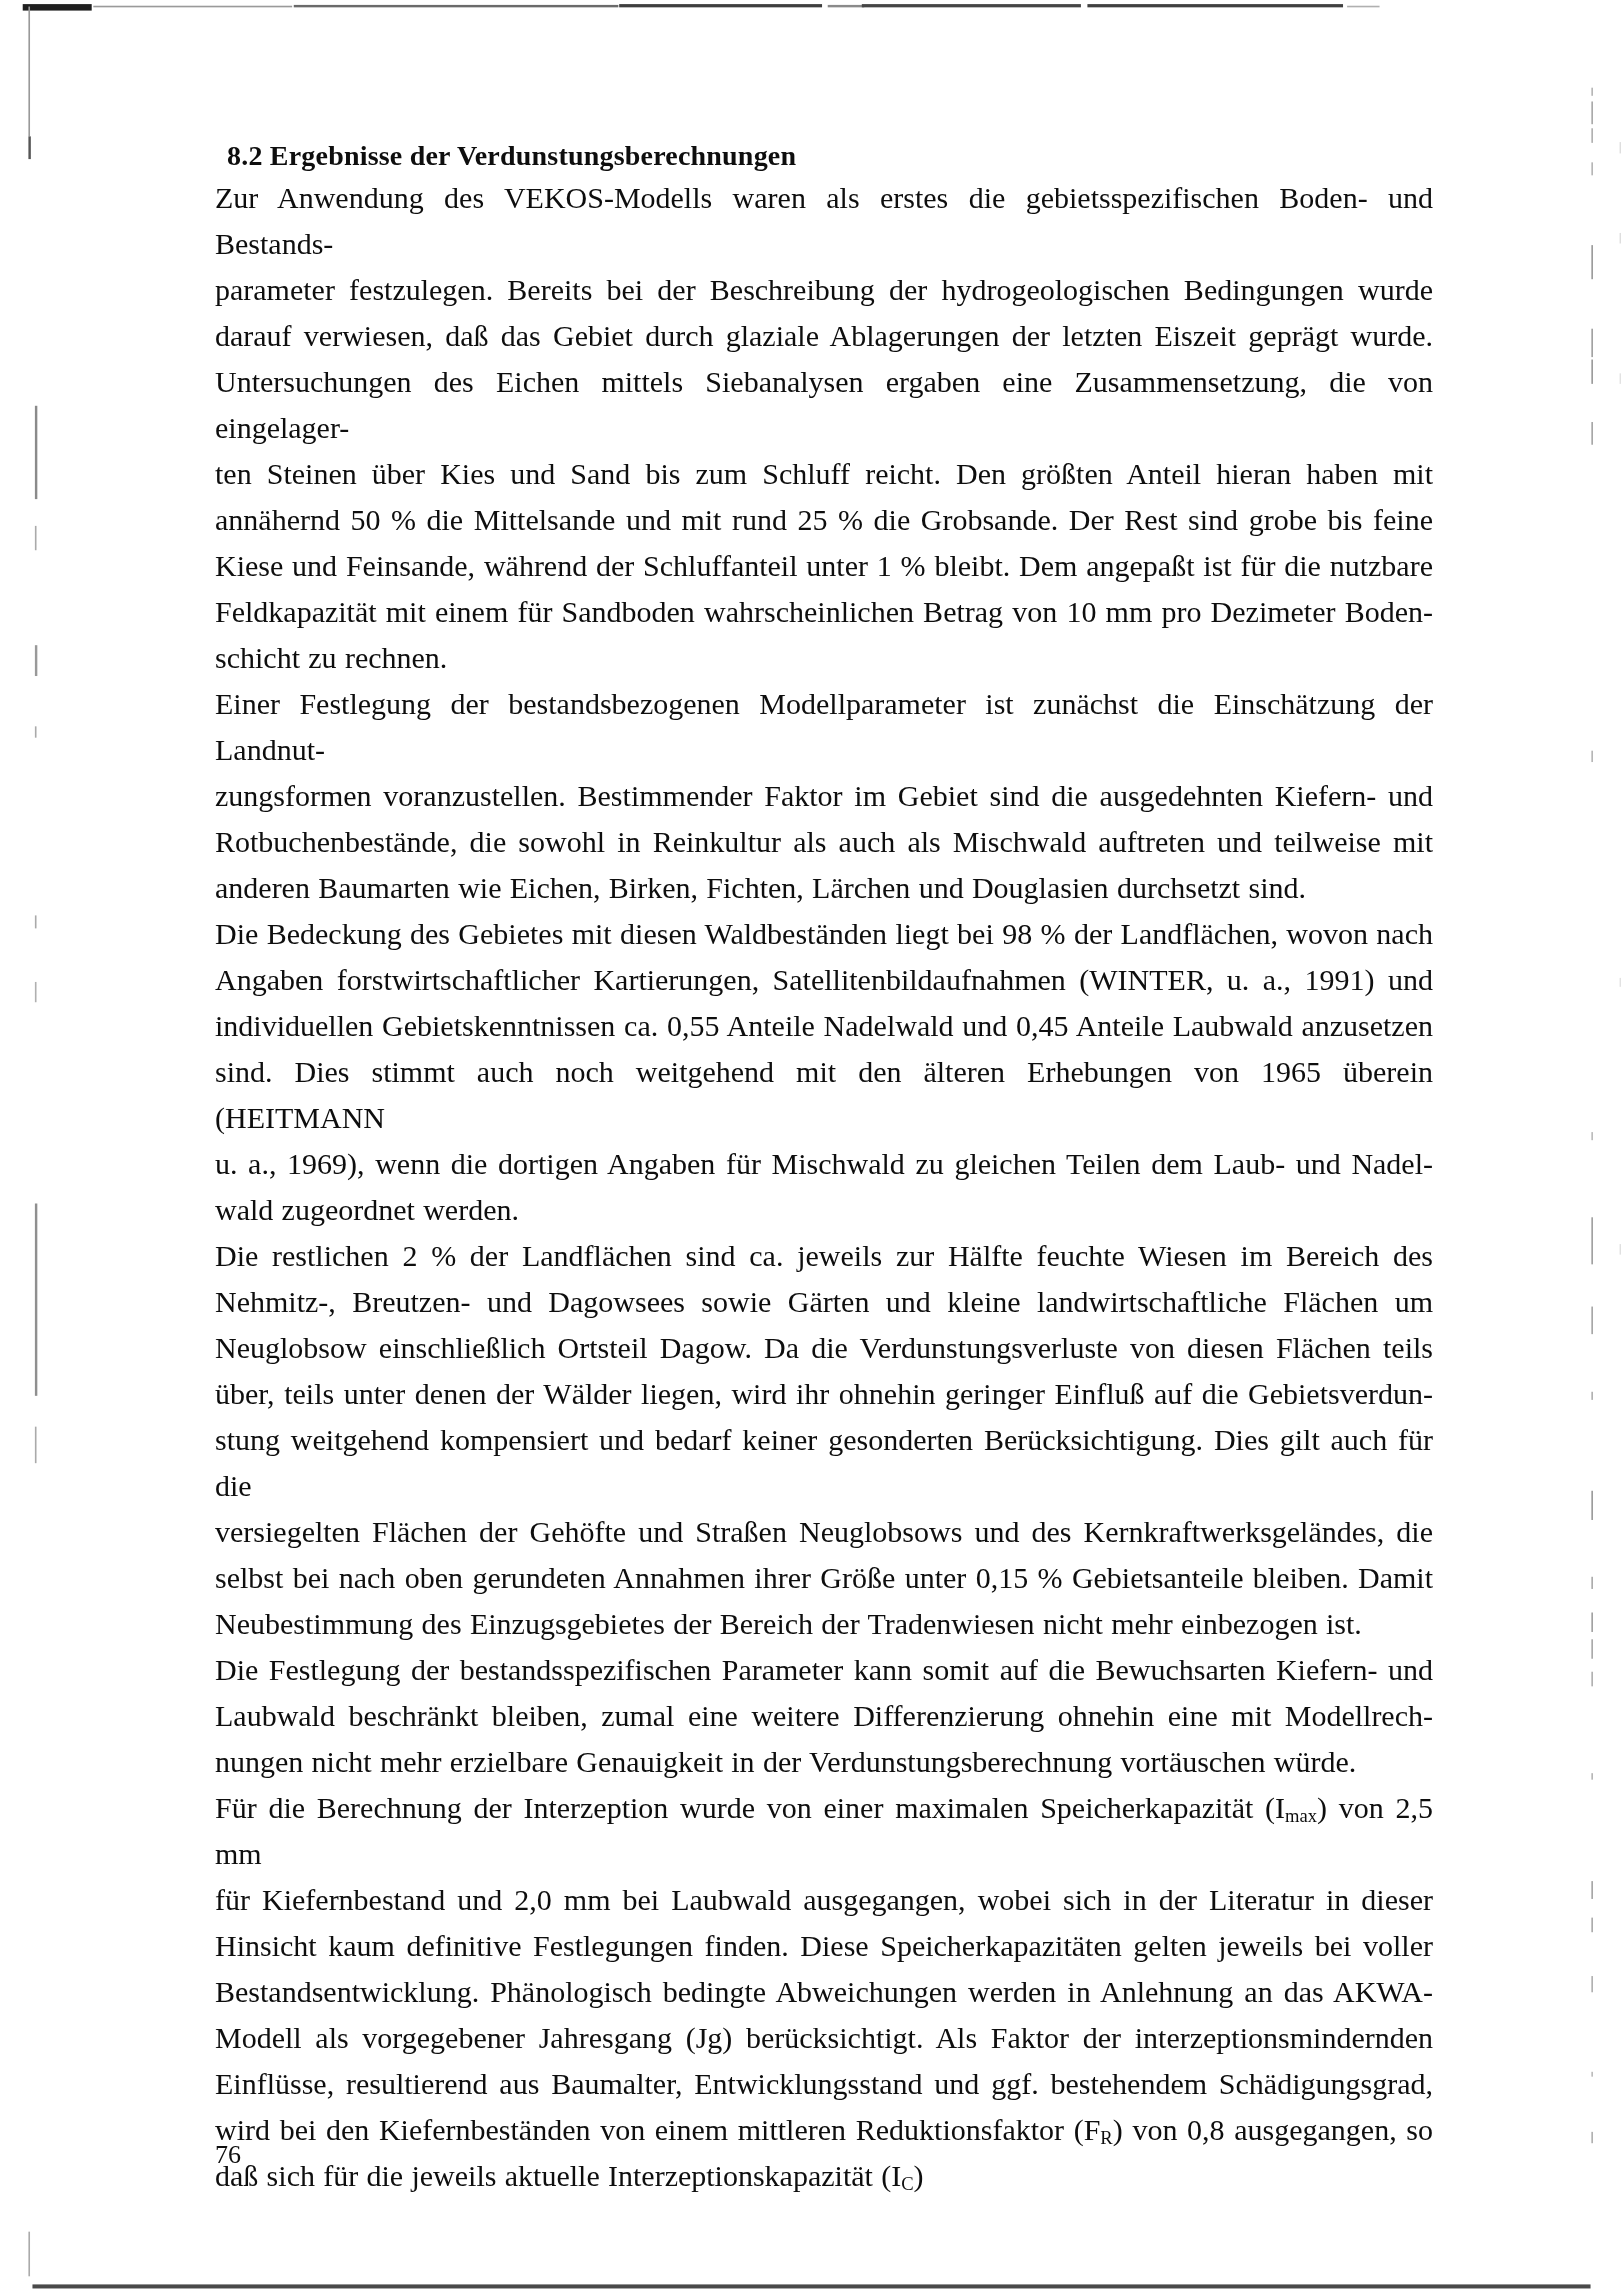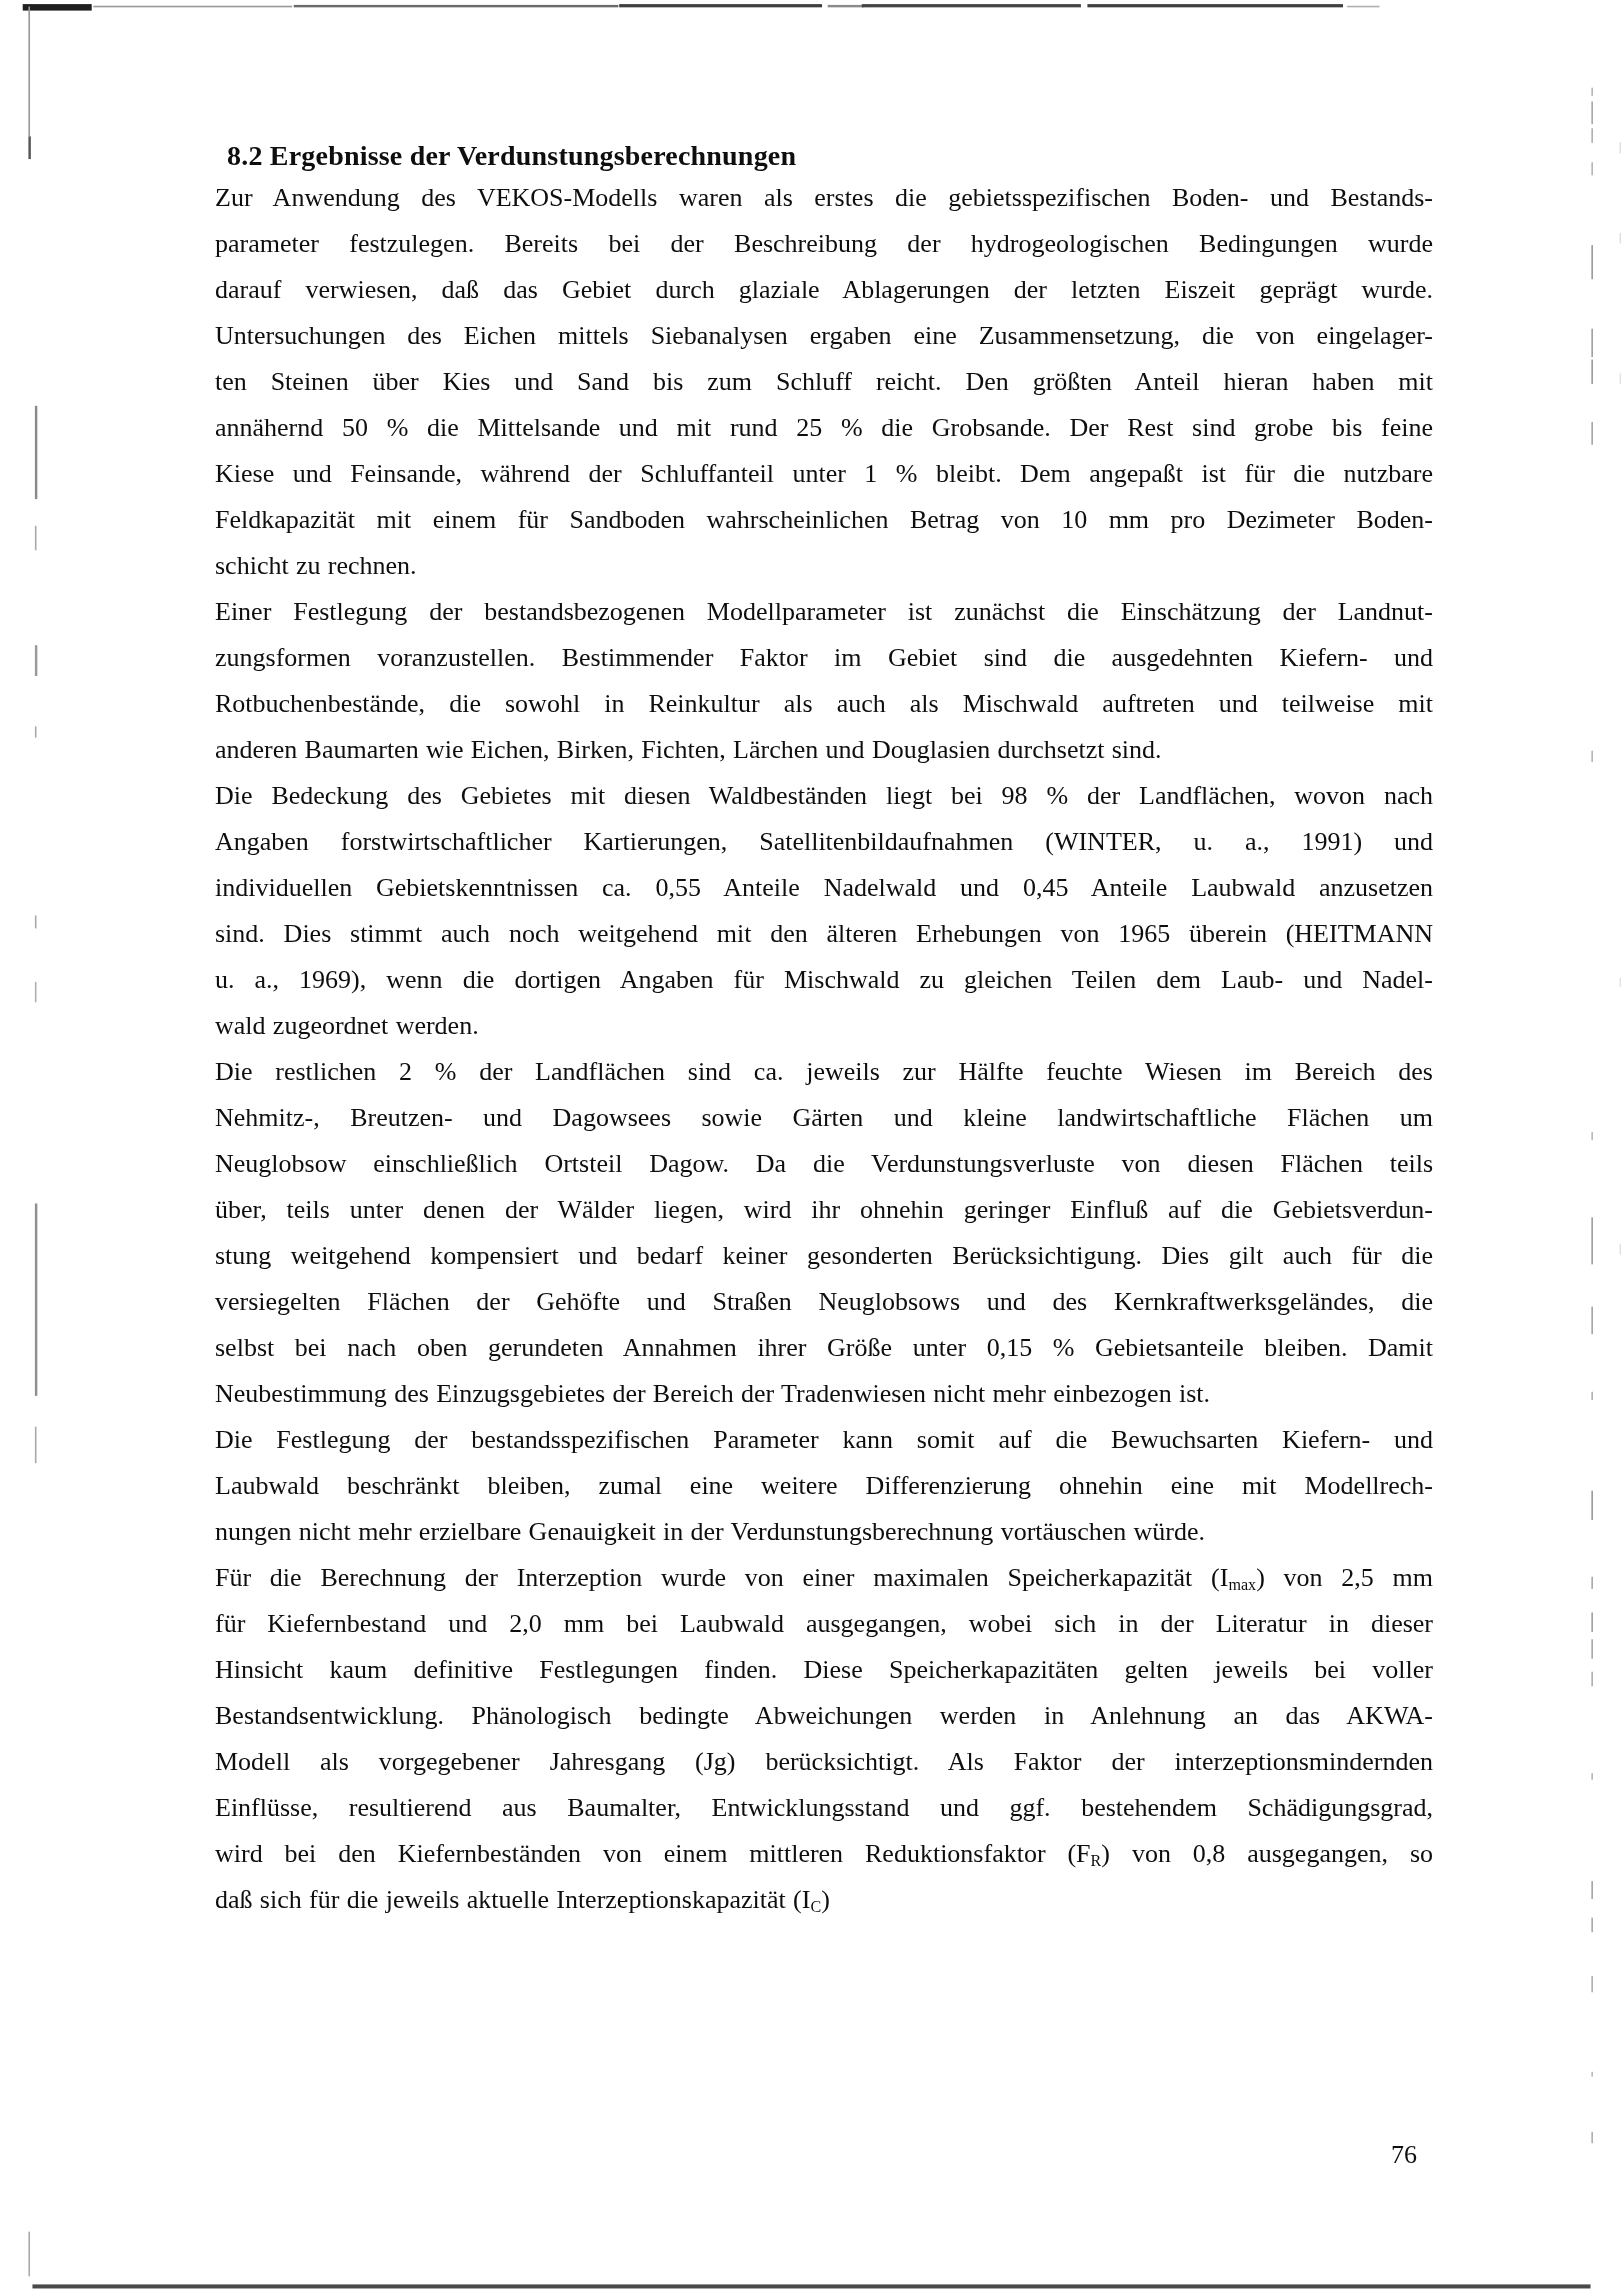--- a/index.html
+++ b/index.html
@@ -24,43 +24,43 @@
     font-size: 28px;
     font-weight: bold;
     letter-spacing: 0.2px;
     white-space: nowrap;
   }
   .body-text {
     position: absolute;
     left: 215px;
     top: 175px;
     width: 1218px;
-    font-size: 26px;
+    font-size: 30px;
   }
   .paragraph { margin: 0; padding: 0; }
   .line {
     line-height: 46px;
     text-align: justify;
     text-align-last: justify;
     word-spacing: 0.8px;
   }
   .line.para-end {
     text-align-last: left;
   }
   .line sub {
     font-size: 0.62em;
     vertical-align: -0.22em;
     line-height: 0;
   }
   .page-number {
     position: absolute;
-    left: 199px;
+    left: 215px;
     top: 2140px;
     width: 1218px;
-    text-align: right;
+    text-align: left;
     font-size: 26px;
   }
   .artifacts {
     position: absolute;
     left: 0; top: 0;
     width: 1623px; height: 2295px;
     pointer-events: none;
   }
 </style>
 </head>

